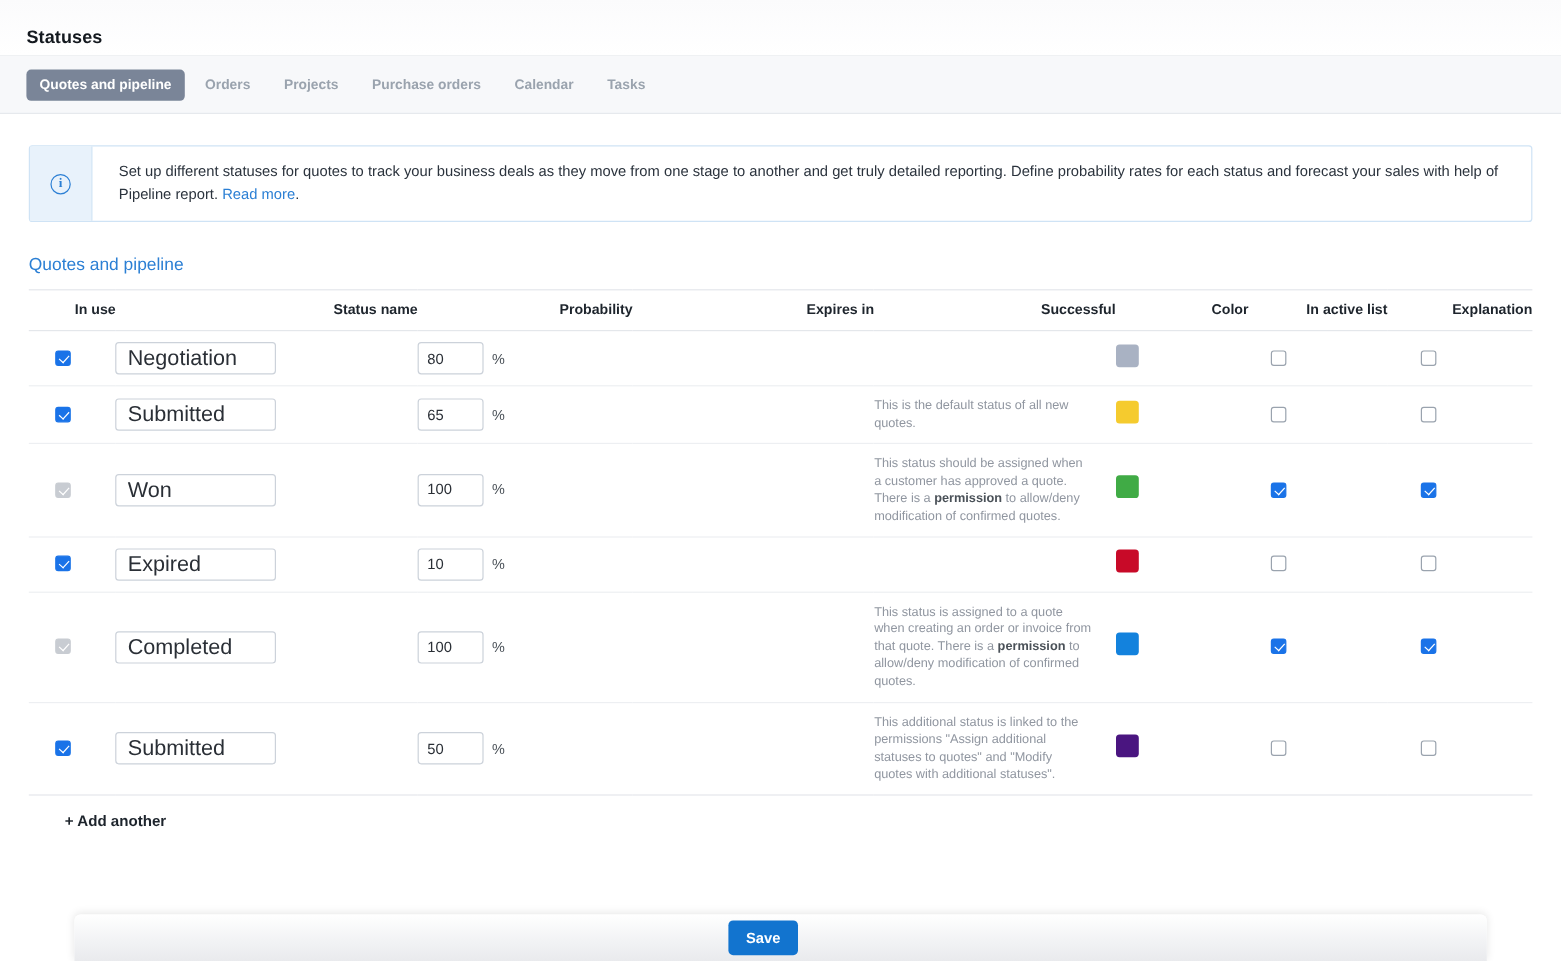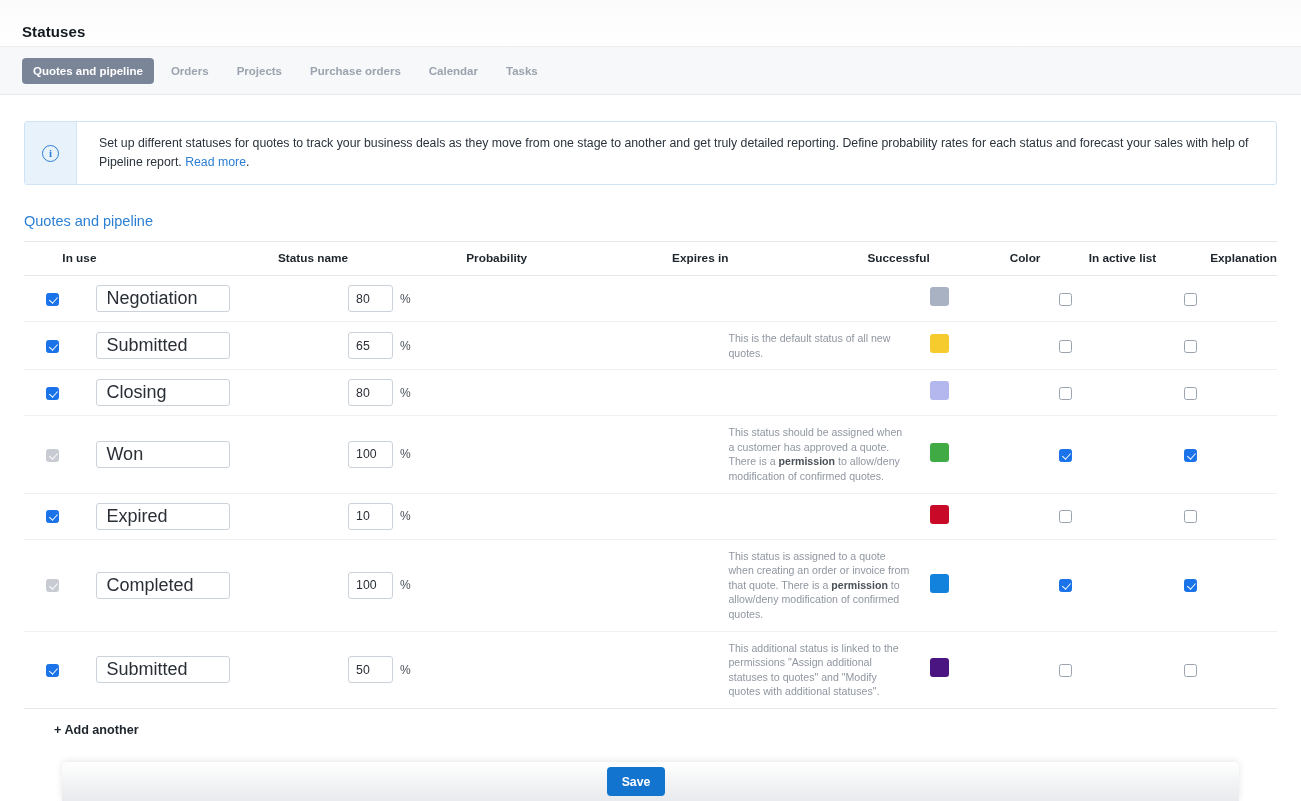--- a/index.html
+++ b/index.html
@@ -150,21 +150,21 @@
     border: 1px solid #ccd2da;
     border-radius: 3px;
     padding: 0 9px;
     font-size: 18px;
     font-family: "Liberation Sans", sans-serif;
     color: #2a2f36;
     background: #fff;
     outline: none;
   }
   input.num-field {
-    width: 45px;
+    width: 55px;
     height: 27px;
     border: 1px solid #ccd2da;
     border-radius: 3px;
     padding: 0 7px;
     font-size: 12.3px;
     font-family: "Liberation Sans", sans-serif;
     color: #2a2f36;
     background: #fff;
     outline: none;
   }
@@ -348,37 +348,20 @@
           </td>
           <td></td>
           <td>
             <div class="expl"><span>This is the default status of all new quotes.</span><b></b><span></span></div>
           </td>
           <td><span class="swatch" style="background: rgb(245, 203, 46);"></span></td>
           <td><span class="cb" style="margin-left: 19px;"></span></td>
           <td><span class="cb" style="margin-left: 28px;"></span></td>
         </tr>
         <tr>
-          <td><span class="cb checked" style="margin-left: 22px;"></span></td>
-          <td><input type="text" class="text-field" value="Closing" style=""></td>
-          <td>
-            <div class="prob-wrap">
-              <input type="text" class="num-field" value="80" style="">
-              <span class="pct">%</span>
-            </div>
-          </td>
-          <td></td>
-          <td>
-            <div class="expl"><span></span><b></b><span></span></div>
-          </td>
-          <td><span class="swatch" style="background: rgb(179, 183, 238);"></span></td>
-          <td><span class="cb" style="margin-left: 19px;"></span></td>
-          <td><span class="cb" style="margin-left: 28px;"></span></td>
-        </tr>
-        <tr>
           <td><span class="cb disabled" style="margin-left: 22px;"></span></td>
           <td><input type="text" class="text-field" value="Won" style=""></td>
           <td>
             <div class="prob-wrap">
               <input type="text" class="num-field" value="100" style="">
               <span class="pct">%</span>
             </div>
           </td>
           <td></td>
           <td>

